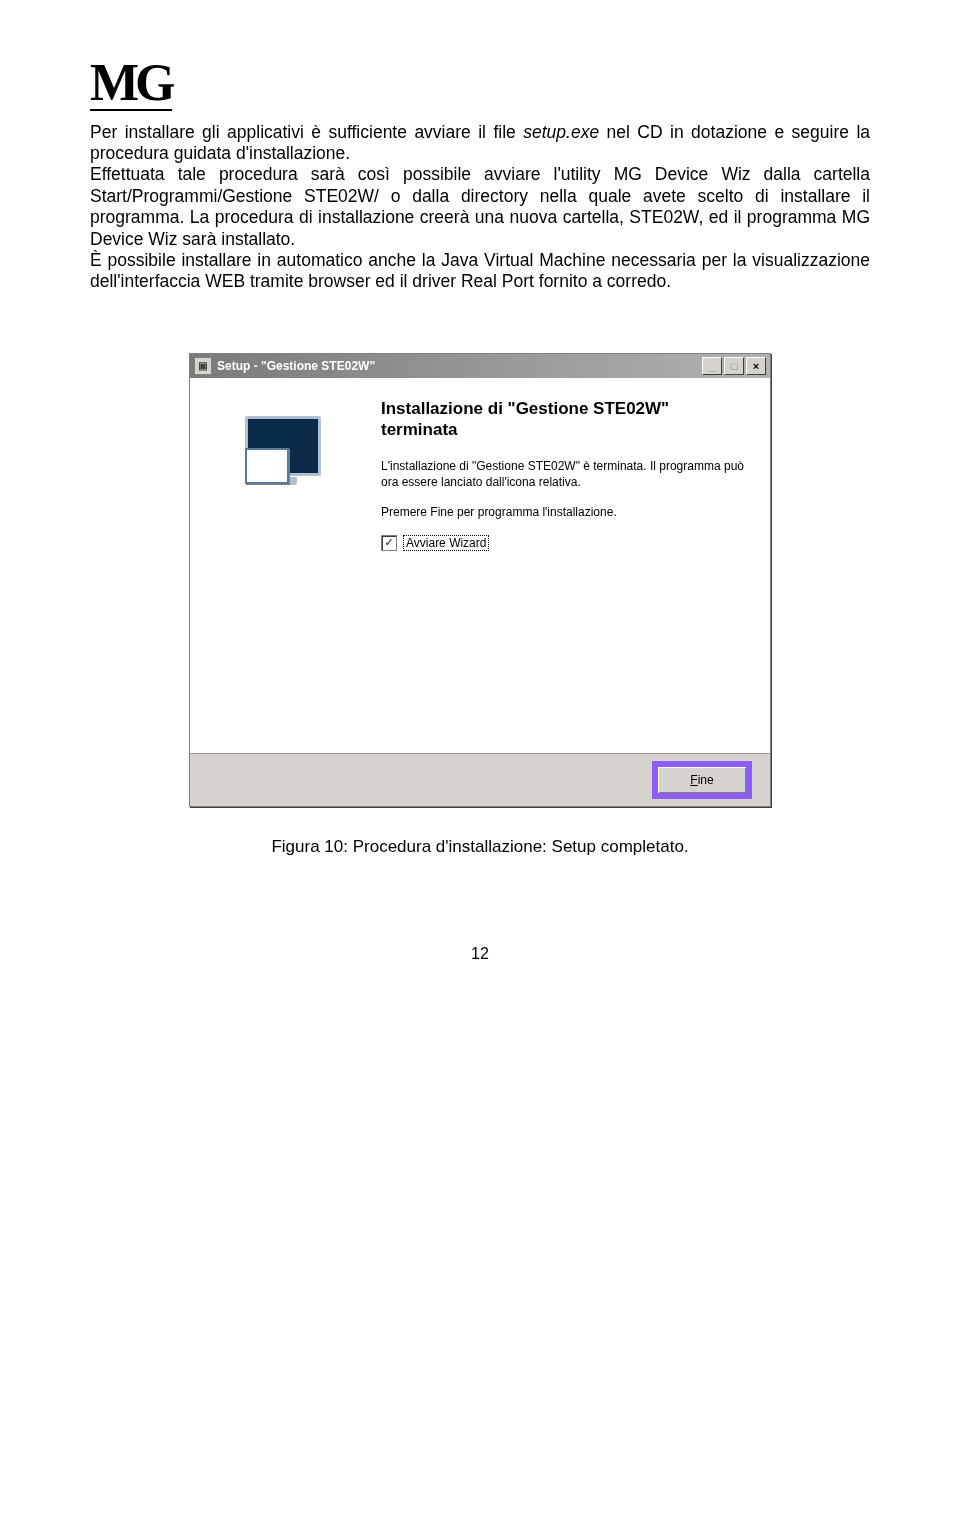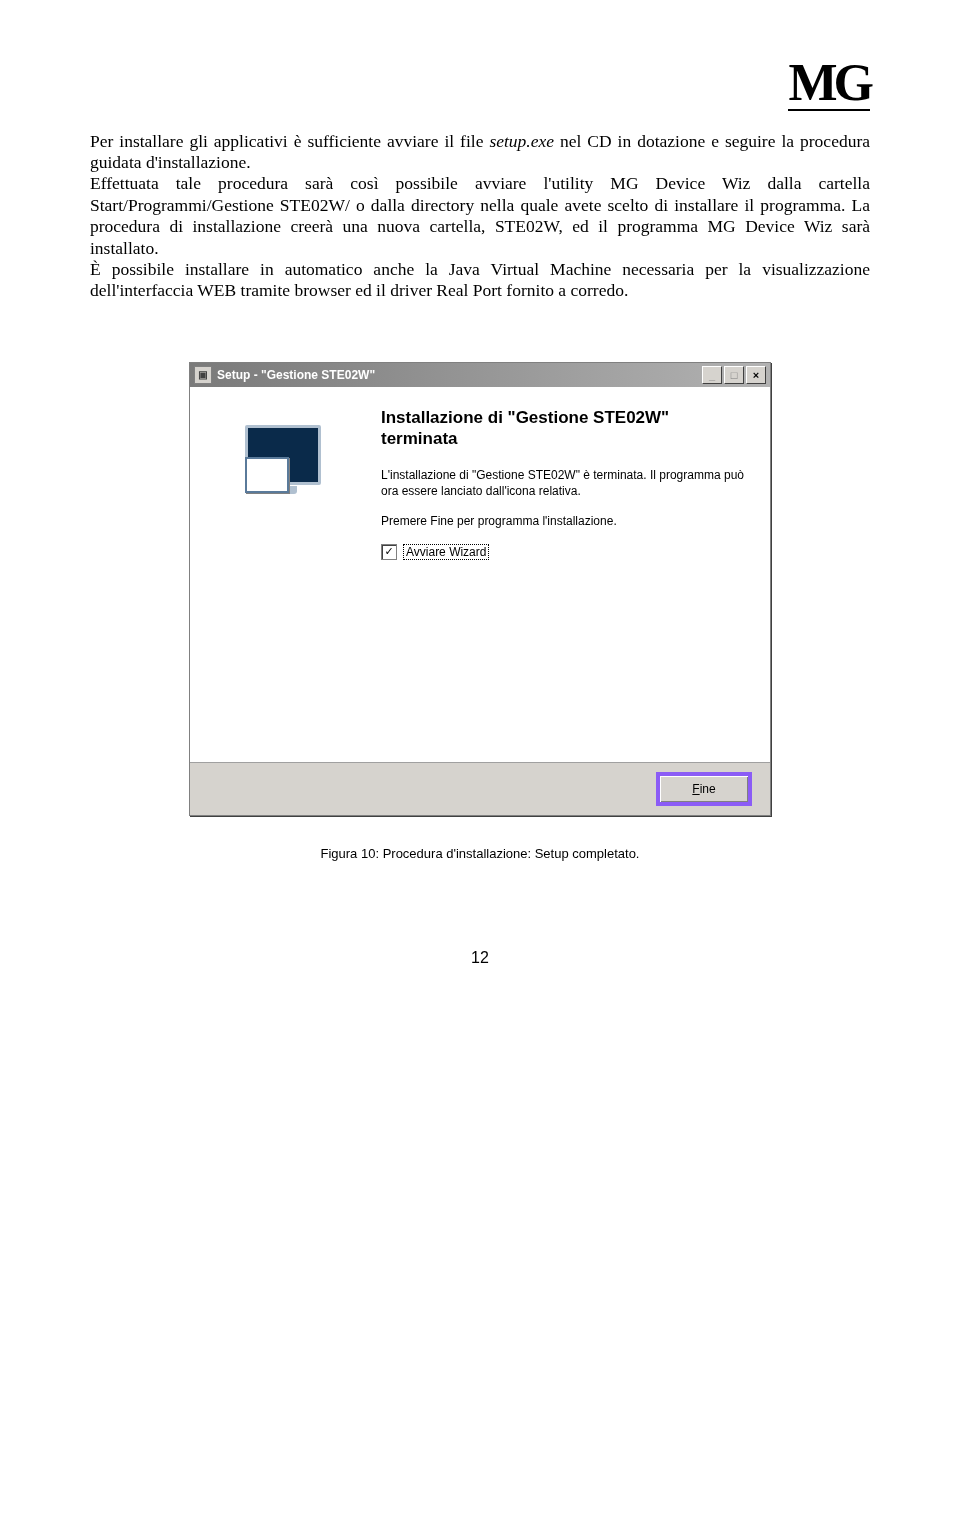--- a/index.html
+++ b/index.html
@@ -9,21 +9,20 @@
     font-family: Arial, Helvetica, sans-serif;
     width: 960px;
   }
   .page {
     padding: 60px 90px 40px 90px;
     box-sizing: border-box;
     width: 960px;
   }
   .logo-area {
     margin-bottom: 6px;
-    text-align: right;
   }
   .logo {
     font-family: Georgia, 'Times New Roman', serif;
     font-size: 52px;
     font-weight: bold;
     letter-spacing: -4px;
     line-height: 0.9;
     color: #000;
     border-bottom: 2px solid #000;
     display: inline-block;
@@ -34,22 +33,21 @@
     font-size: 12px;
     font-weight: bold;
     margin-top: 4px;
     letter-spacing: 0.3px;
   }
   .body-text {
     font-size: 17.5px;
     line-height: 1.22;
     text-align: justify;
     color: #000;
-    margin-top: 20px;
-    font-family: Liberation Serif, serif;
+    margin-top: 11px;
   }
   .body-text em { font-style: italic; }
 
   .installer-window {
     width: 580px;
     margin: 60px auto 30px auto;
     border: 1px solid #808080;
     background: #d6d3ce;
     box-shadow: 1px 1px 0 #404040;
   }
@@ -171,31 +169,31 @@
     background: #d6d3ce;
     display: flex;
     align-items: center;
     justify-content: flex-end;
     padding: 0 18px;
   }
   .btn {
     min-width: 88px;
     height: 26px;
     background: #d6d3ce;
-    border: 4px solid #8b5cf6;
+    border: 6px solid #8b5cf6;
     font-family: Tahoma, sans-serif;
     font-size: 12px;
     display: inline-flex; align-items: center; justify-content: center;
     box-shadow: inset 1px 1px 0 #fff, inset -1px -1px 0 #808080;
   }
   .btn u { text-decoration: underline; }
 
   .caption {
     text-align: center;
-    font-size: 13px;
+    font-size: 17px;
     margin-top: 8px;
   }
   .page-num {
     text-align: center;
     font-size: 16px;
     margin-top: 88px;
   }
 </style>
 </head>
 <body>

